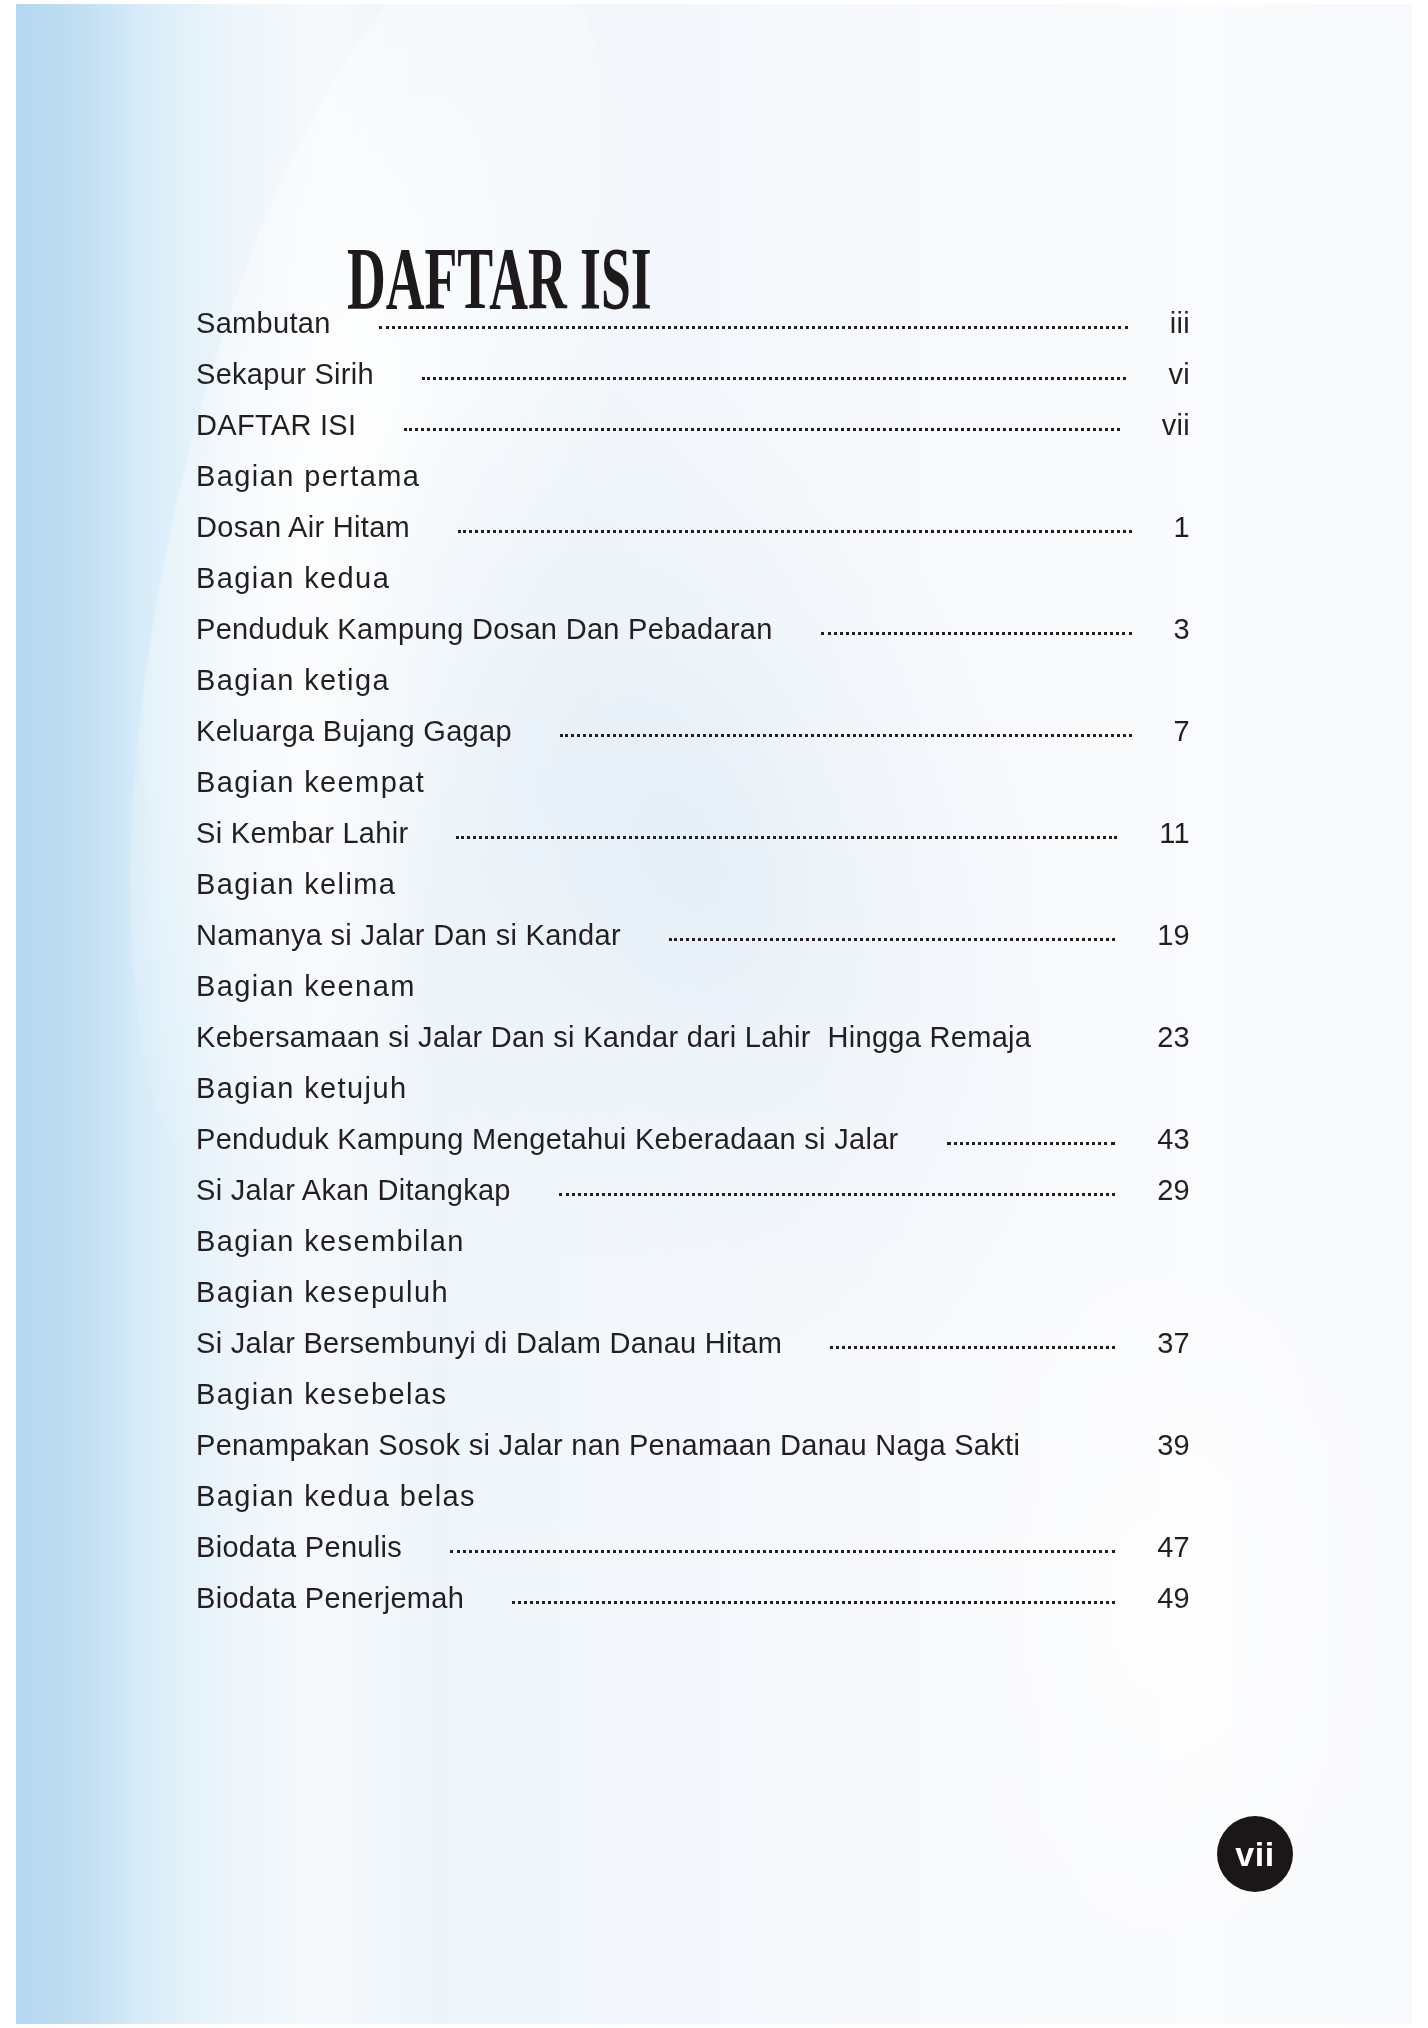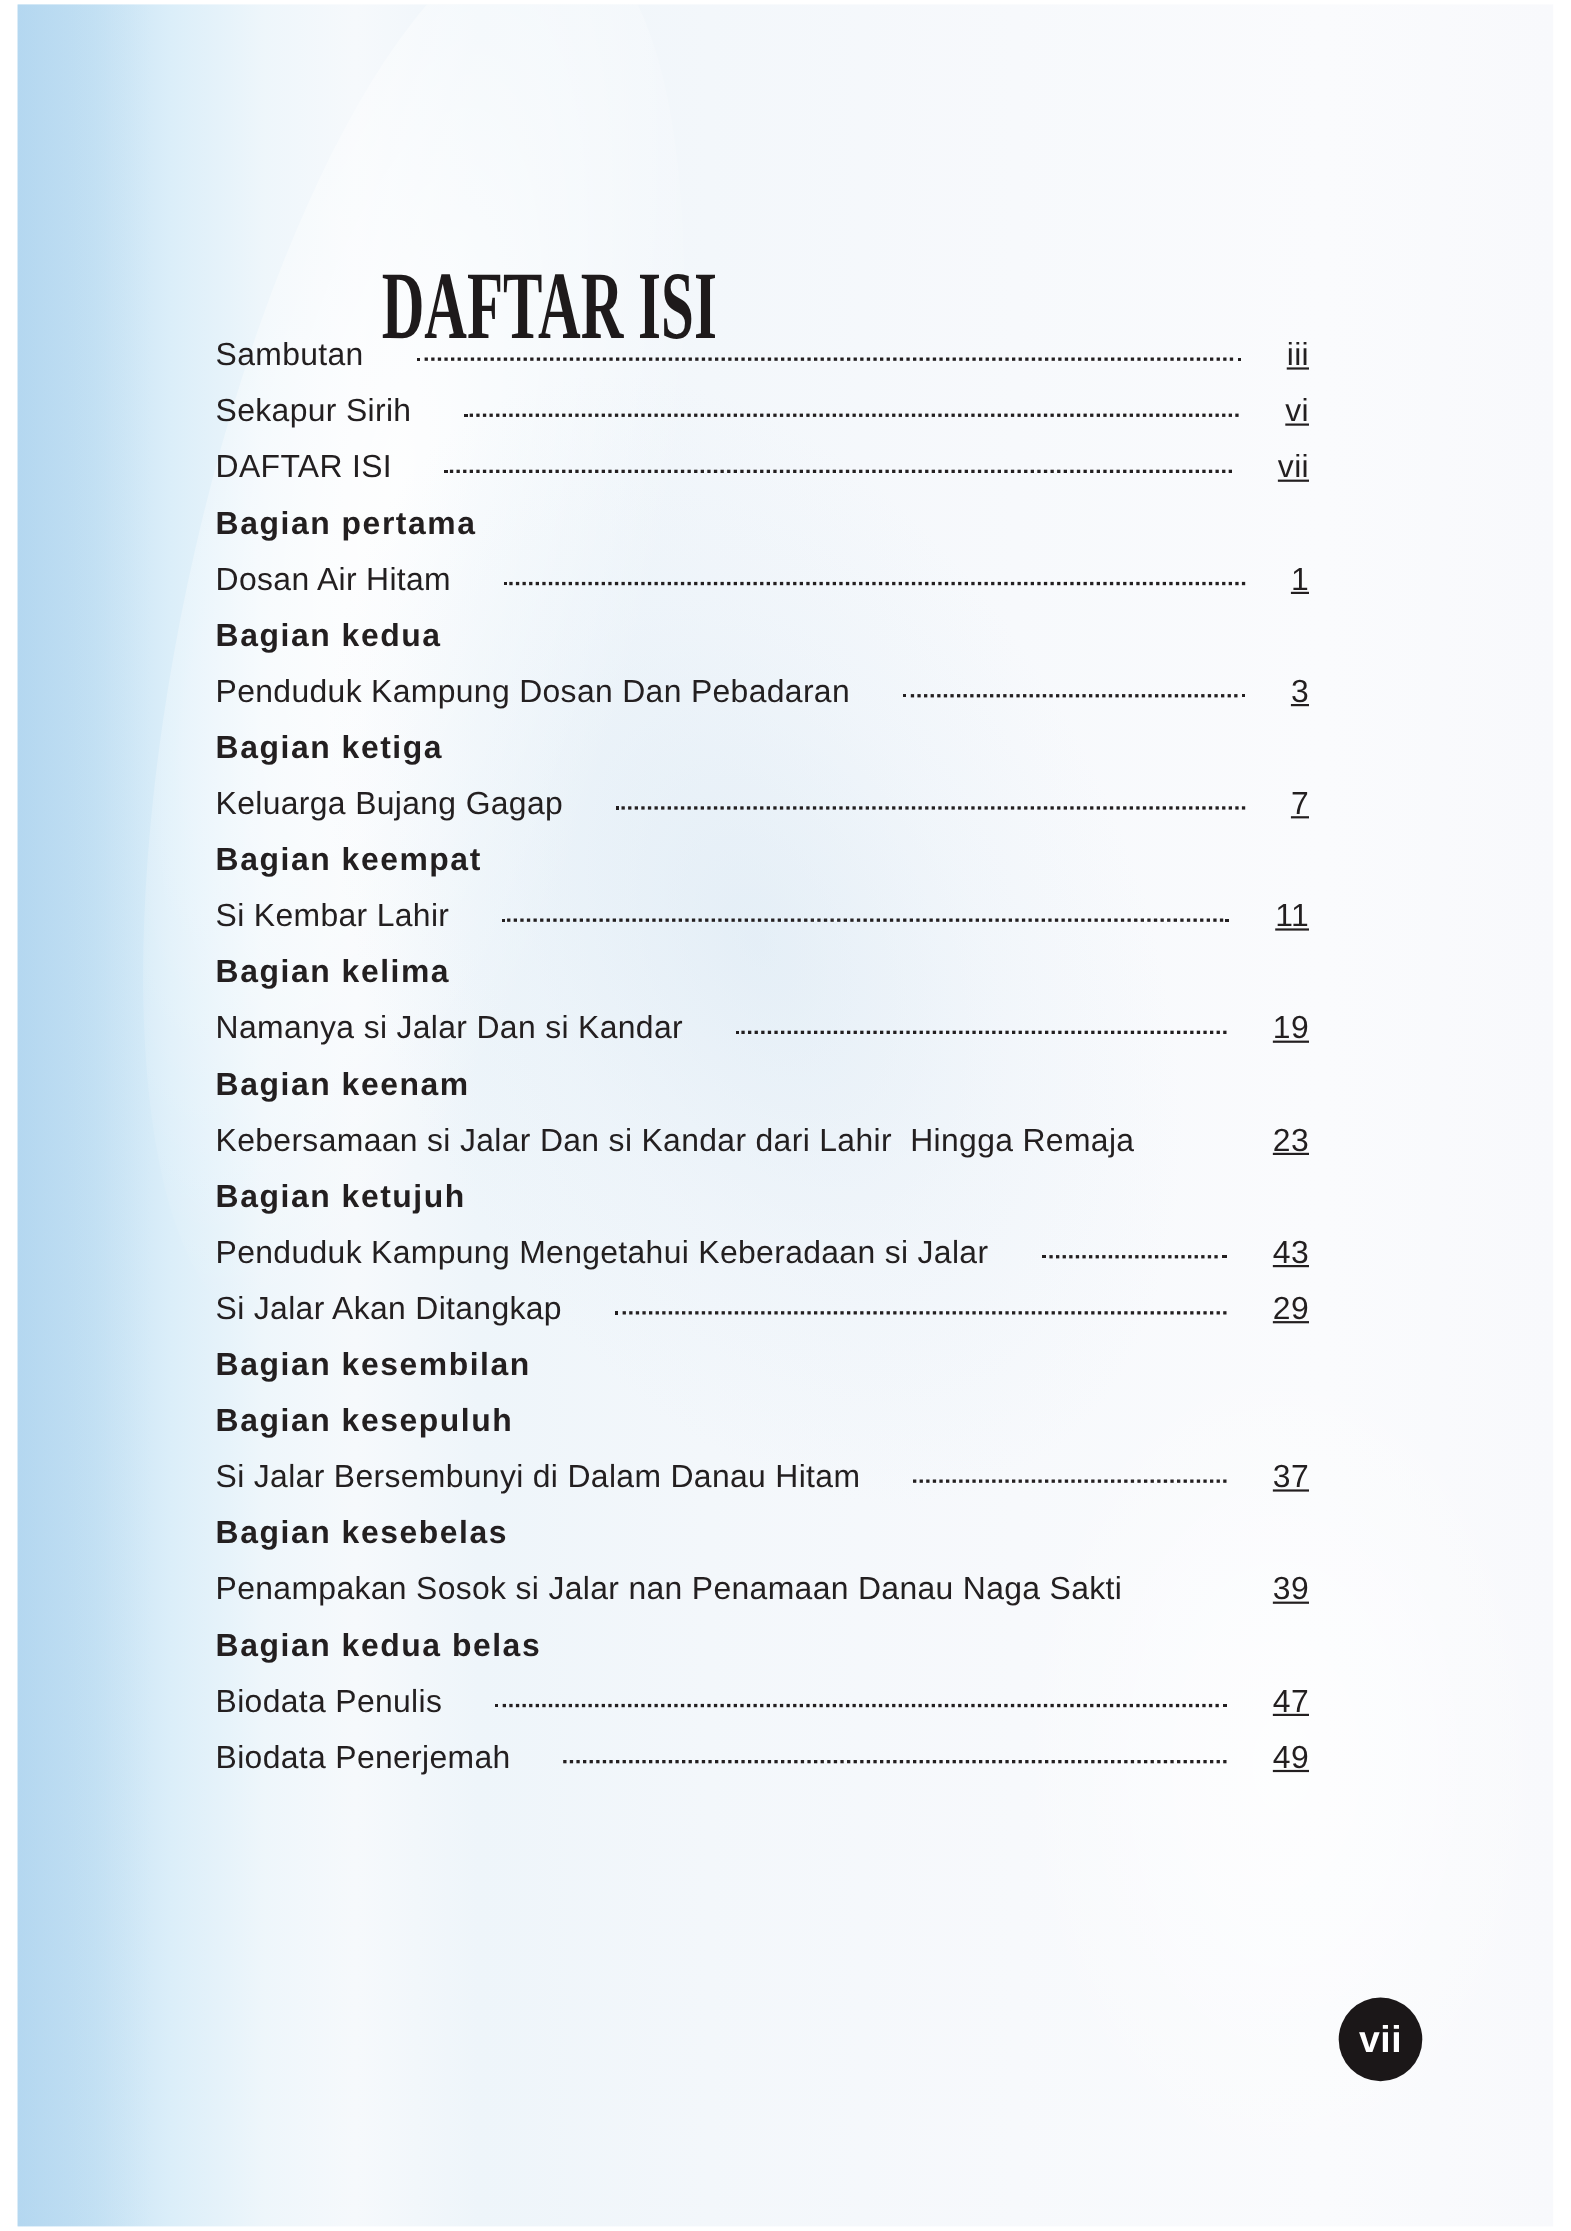--- a/index.html
+++ b/index.html
@@ -91,21 +91,21 @@
       display: flex;
       align-items: baseline;
       height: 51px;
       line-height: 38px;
       font-size: 29px;
       white-space: nowrap;
       letter-spacing: 0.3px;
       gap: 38px;
     }
     .toc-row.heading {
-      font-weight: bold;
+      font-weight: normal;
       letter-spacing: 1.4px;
       text-align: right;
     }
     .toc-label {
       flex: 0 0 auto;
     }
     .toc-leader {
       flex: 1 1 auto;
       margin: 0 4px 0 10px;
       border-bottom: 3px dotted #231f20;
@@ -114,21 +114,20 @@
       top: -4px;
       min-width: 10px;
     }
     .toc-gap {
       flex: 1 1 auto;
       margin-left: 10px;
     }
     .toc-page {
       flex: 0 0 auto;
       text-align: center;
-      text-decoration: underline;
     }
 
     .page-badge {
       position: absolute;
       left: 1217px;
       top: 1816px;
       width: 76px;
       height: 76px;
       border-radius: 50%;
       background: #1b1718;

